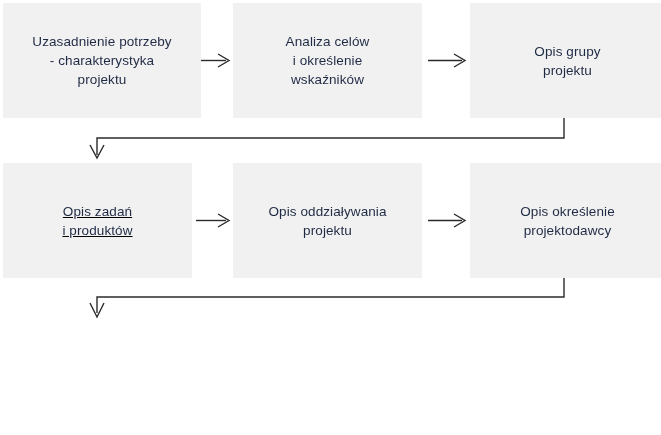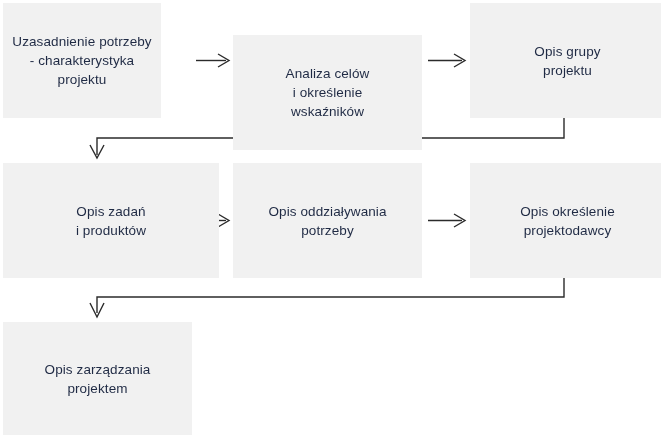--- a/index.html
+++ b/index.html
@@ -28,25 +28,25 @@
   }
   .node-label {
     color: #1f2a44;
     font-size: 13.5px;
     line-height: 19px;
     white-space: pre-line;
     padding: 0 8px;
     letter-spacing: 0.1px;
   }
   
-  #node-need        { left: 3px;   top: 3px;   width: 158px; height: 115px; }
-  #node-goals       { left: 233px; top: 3px;   width: 189px; height: 115px; margin-top: 32px; }
+  #node-need        { left: 3px;   top: 3px;   width: 198px; height: 115px; }
+  #node-goals       { left: 233px; top: 3px;   width: 189px; height: 115px; }
   #node-target      { left: 470px; top: 3px;   width: 195px; height: 115px; }
   
-  #node-tasks       { left: 3px;   top: 163px; width: 216px; height: 115px; }
+  #node-tasks       { left: 3px;   top: 163px; width: 189px; height: 115px; text-decoration: underline; }
   #node-impact      { left: 233px; top: 163px; width: 189px; height: 115px; }
   #node-potential   { left: 470px; top: 163px; width: 195px; height: 115px; }
   
   #node-management  { left: 3px;   top: 322px; width: 189px; height: 113px; }
 
   .connector {
     position: absolute;
     left: 0;
     top: 0;
     width: 661px;
@@ -120,26 +120,22 @@
 projektu</span>
   </div>
 
   <div class="node" id="node-tasks">
     <span class="node-label">Opis zadań
 i produktów</span>
   </div>
 
   <div class="node" id="node-impact">
     <span class="node-label">Opis oddziaływania
-potrzeby</span>
+projektu</span>
   </div>
 
   <div class="node" id="node-potential">
     <span class="node-label">Opis określenie
 projektodawcy</span>
   </div>
 
-  <div class="node" id="node-management">
-    <span class="node-label">Opis zarządzania
-projektem</span>
-  </div>
 
 </div>
 
 </body></html>

